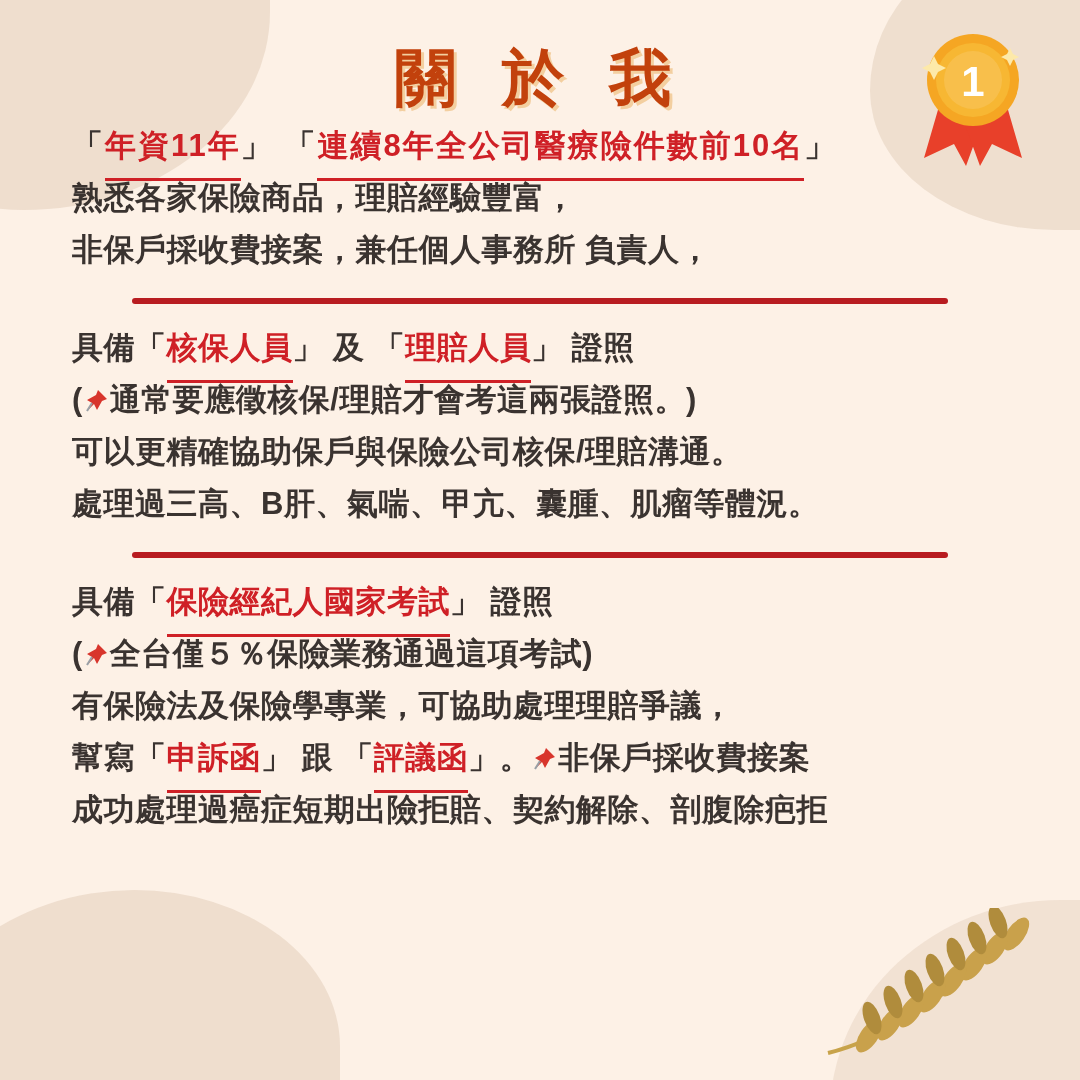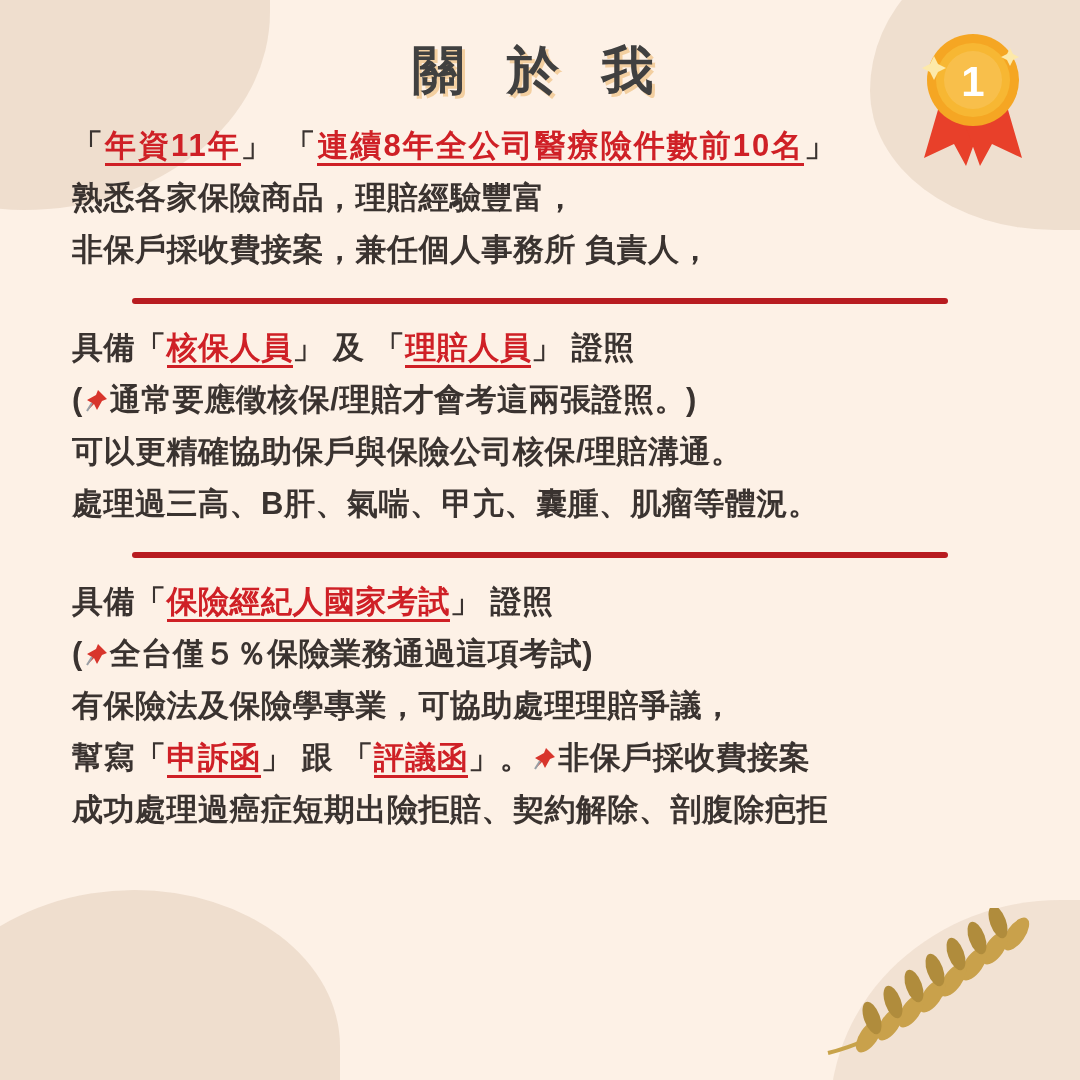--- a/index.html
+++ b/index.html
@@ -43,23 +43,23 @@
     width: 420px; height: 330px;
     border-radius: 55% 0 0 0 / 65% 0 0 0;
     background: #eddccc;
   }
 
   
   .title {
     position: absolute;
     top: 36px; left: 0; right: 0;
     text-align: center;
-    font-size: 52px;
+    font-size: 62px;
     font-weight: bold;
-    color: #404040;
+    color: #c2410c;
     letter-spacing: 14px;
     text-shadow: 3px 3px 0 #f3cfa0;
     z-index: 5;
   }
 
   
   .medal {
     position: absolute;
     top: 26px; right: 48px;
     width: 118px; height: 140px;
@@ -88,21 +88,21 @@
     color: #3a3330;
     font-weight: bold;
     white-space: nowrap;
     letter-spacing: 0.5px;
   }
   .line.first { letter-spacing: 2px; }
 
   .hl-red {
     color: #cf2026;
     border-bottom: 3px solid #cf2026;
-    padding-bottom: 0;
+    padding-bottom: 15px;
   }
 
   .divider {
     height: 6px;
     background: #b81c20;
     border-radius: 3px;
     margin: 22px 60px 18px 60px;
   }
 
   .block { margin-top: 2px; }

